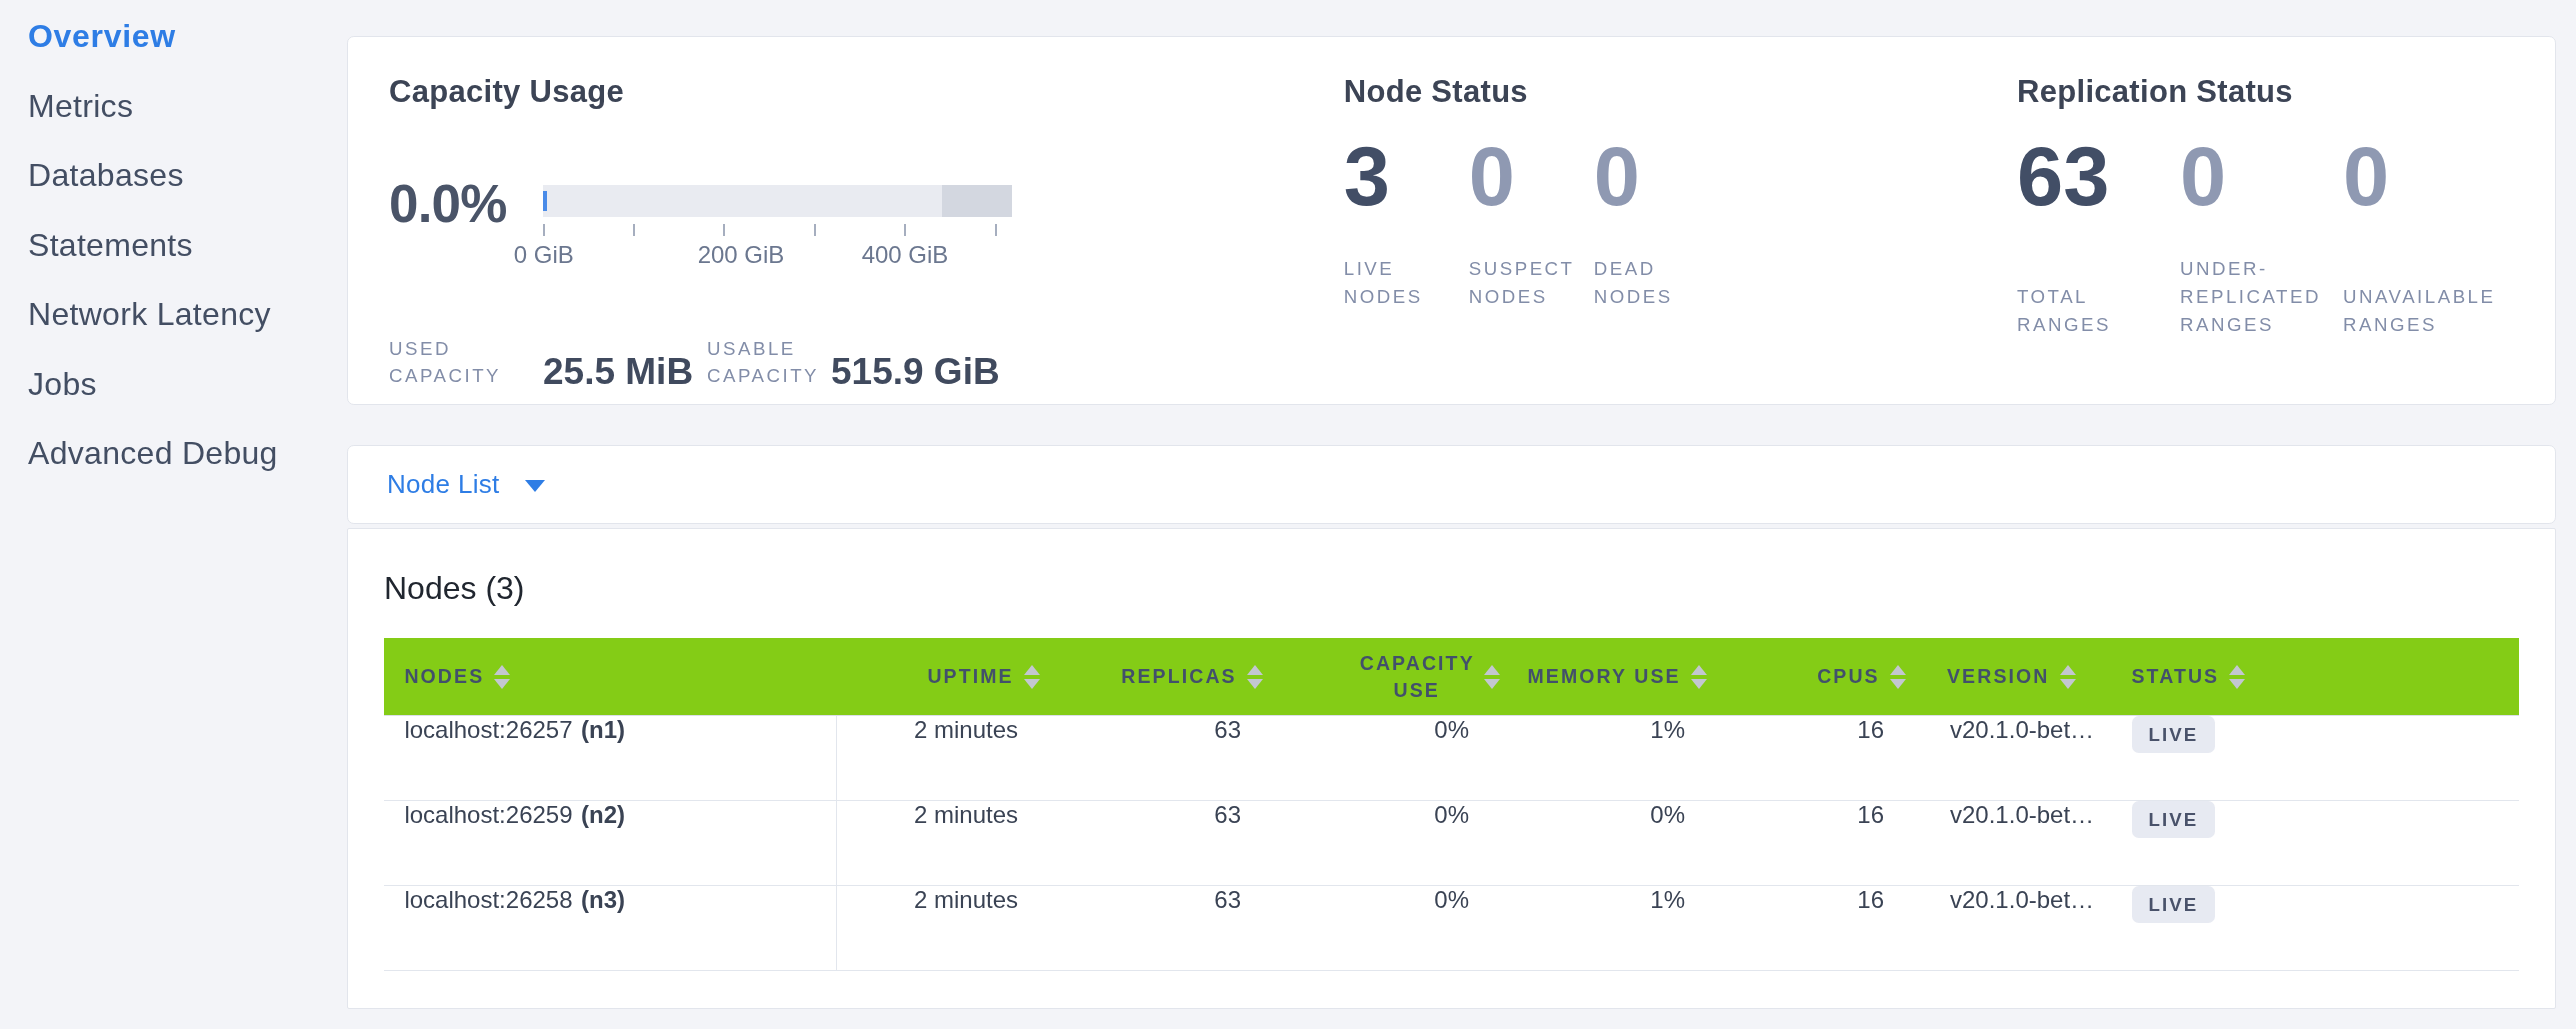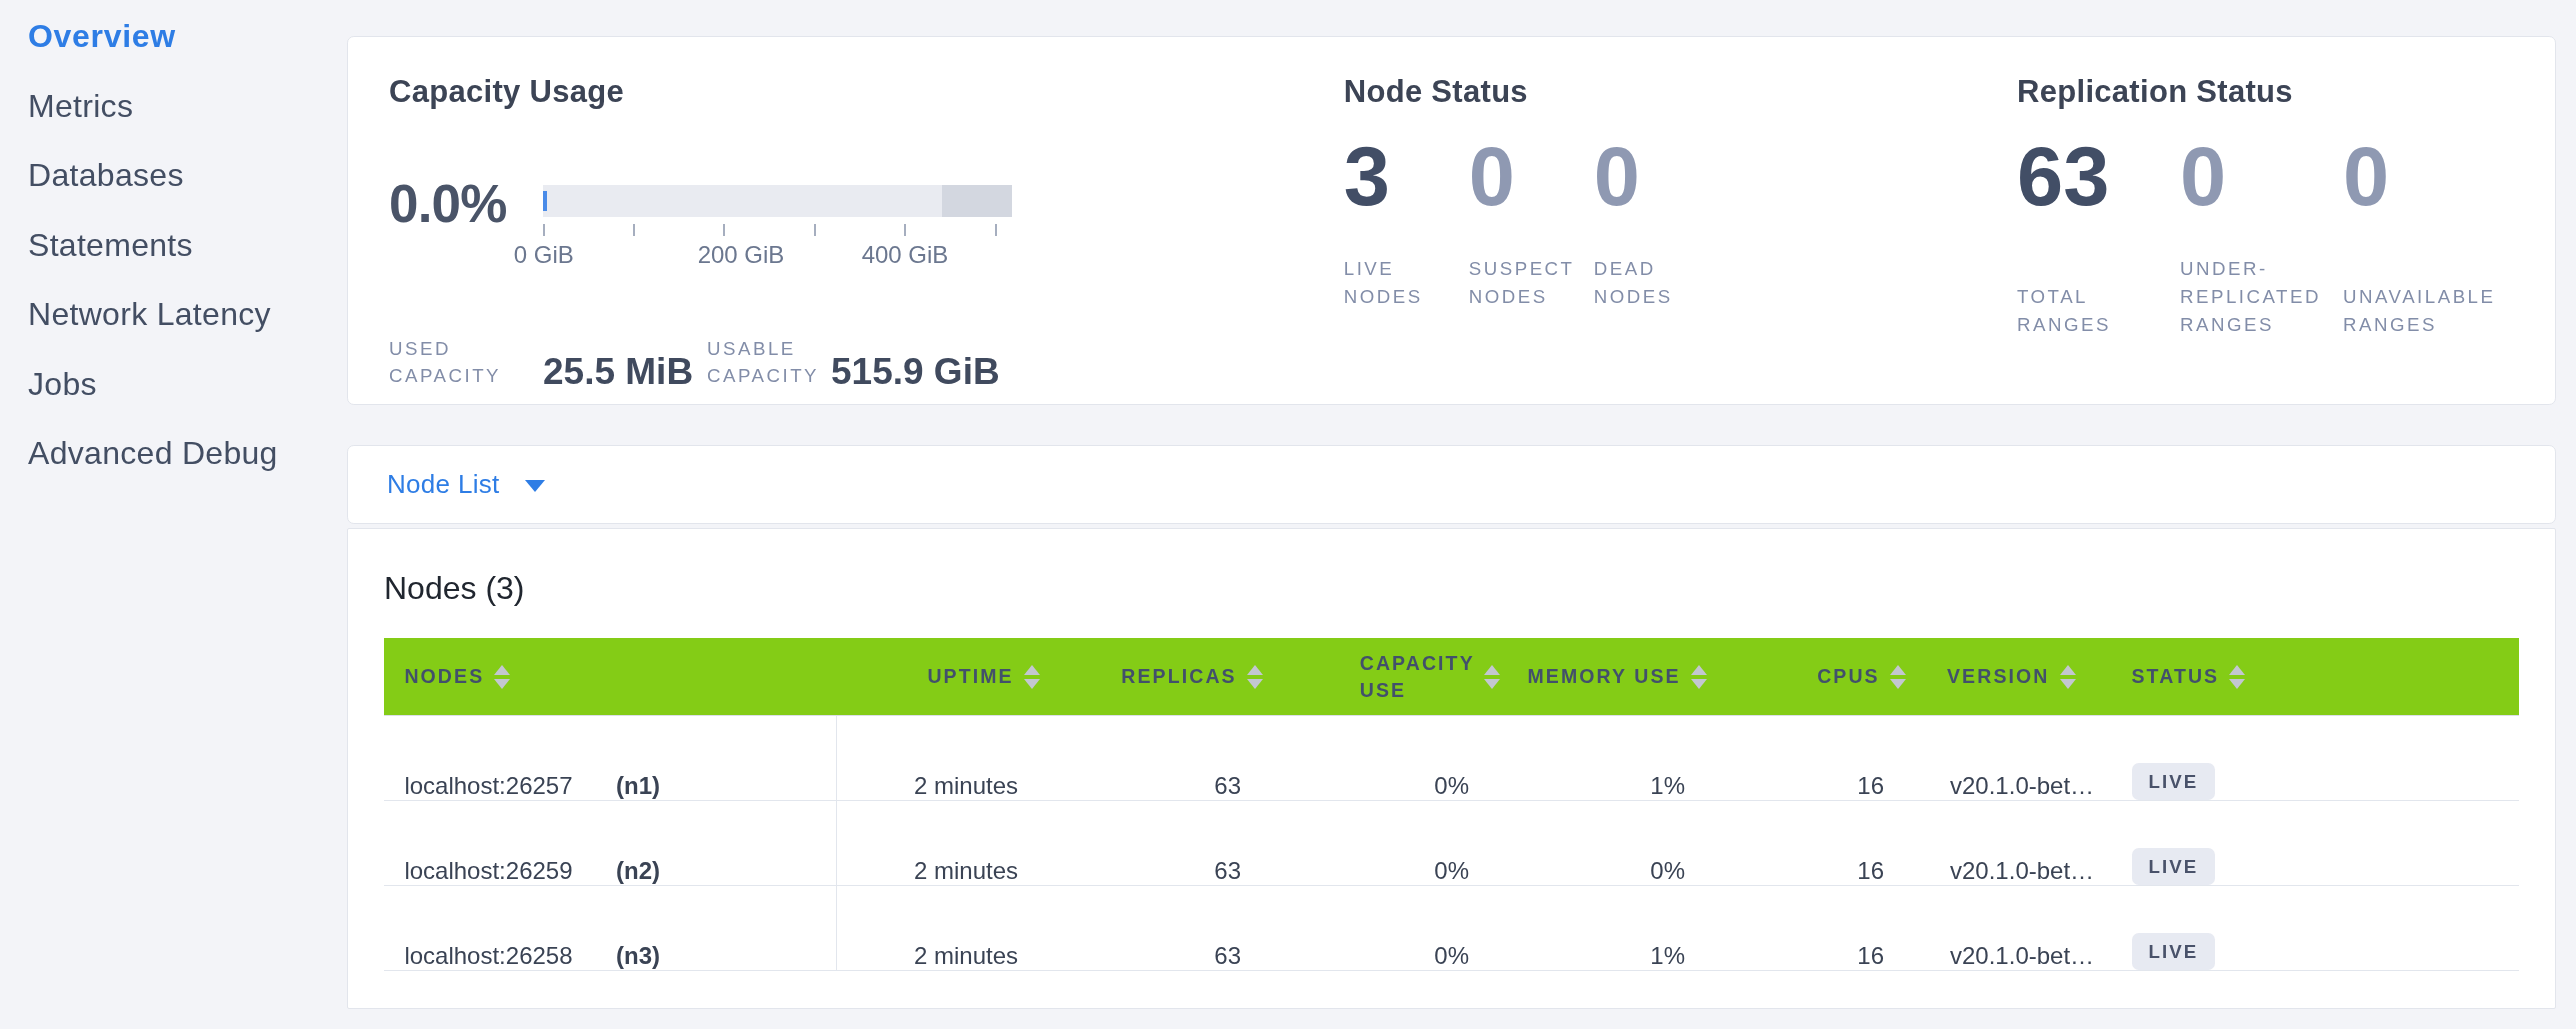--- a/index.html
+++ b/index.html
@@ -95,28 +95,28 @@
   .thead { background: #84cc16; height: 78px; border-bottom: 1.7px solid #dbdfe7; }
   .th {
     display: flex; align-items: center;
     font-size: 19.5px; font-weight: 700; letter-spacing: 2.1px; color: #42506b;
     cursor: pointer;
   }
   .th.left { justify-content: flex-start; padding-left: 20.4px; }
   .th.right { justify-content: flex-end; padding-right: 5.1px; }
   .th.vleft { justify-content: flex-start; padding-left: 36px; }
   .th.sleft { justify-content: flex-start; padding-left: 25.5px; text-align: center; }
-  .th-label.wrap { width: 114px; text-align: left; line-height: 1.35; }
+  .th-label.wrap { width: 114px; text-align: center; line-height: 1.35; }
   .sort { display: inline-flex; flex-direction: column; gap: 4.2px; margin-left: 10.2px; }
   .sort i { display: block; width: 0; height: 0; border-left: 8.5px solid transparent; border-right: 8.5px solid transparent; }
   .sort .up { border-bottom: 10.2px solid #c3c7d0; }
   .sort .dn { border-top: 10.2px solid #c3c7d0; }
 
   .drow { height: 85px; border-bottom: 1.7px solid #e2e6ed; cursor: pointer; }
-  .td { display: flex; align-items: flex-end; font-size: 24px; color: #3a4354; gap: 35px; }
+  .td { display: flex; align-items: flex-start; font-size: 24px; color: #3a4354; }
   .td.left { padding-left: 20.4px; border-right: 1.7px solid #e2e6ed; }
   .td.right { justify-content: flex-end; padding-right: 27px; }
   .td.right-cap { justify-content: flex-end; padding-right: 36px; }
   .td.vleft { padding-left: 39px; }
   .td.sleft { padding-left: 25.5px; }
   .node-name { font-weight: 700; margin-left: 8.5px; }
   .badge {
     display: inline-block; background: #e7eaf2; color: #49526a; border-radius: 6.8px;
     font-size: 18.7px; font-weight: 700; letter-spacing: 2.1px;
     padding: 0 17px; height: 37px; line-height: 37px;

